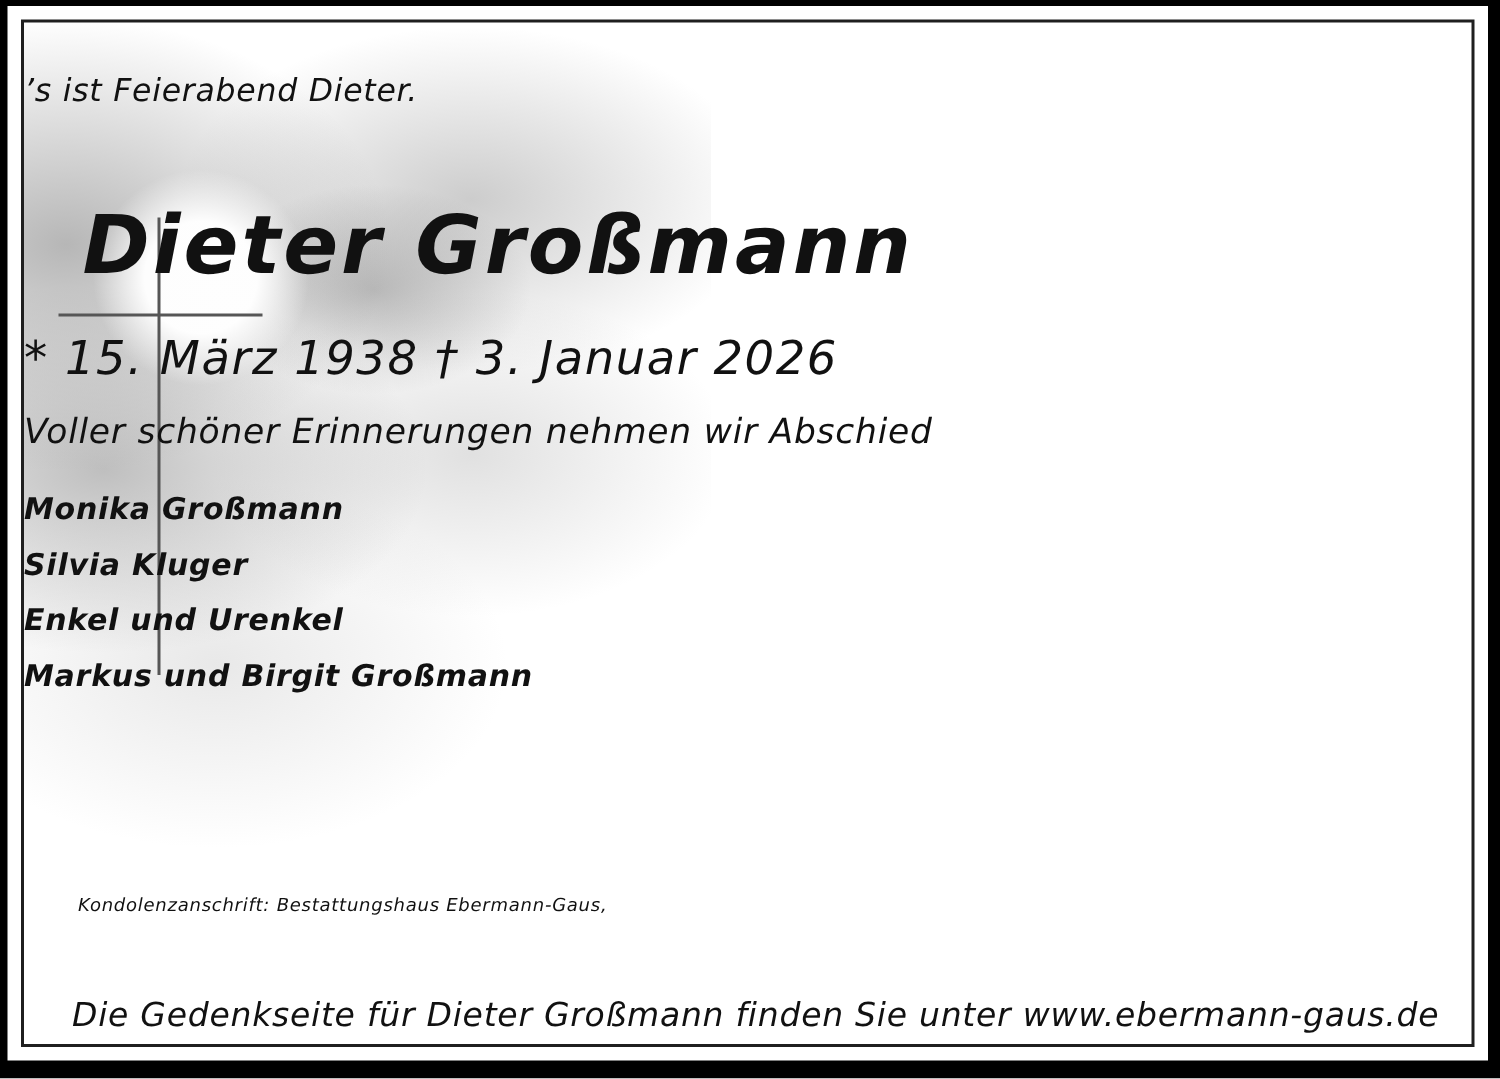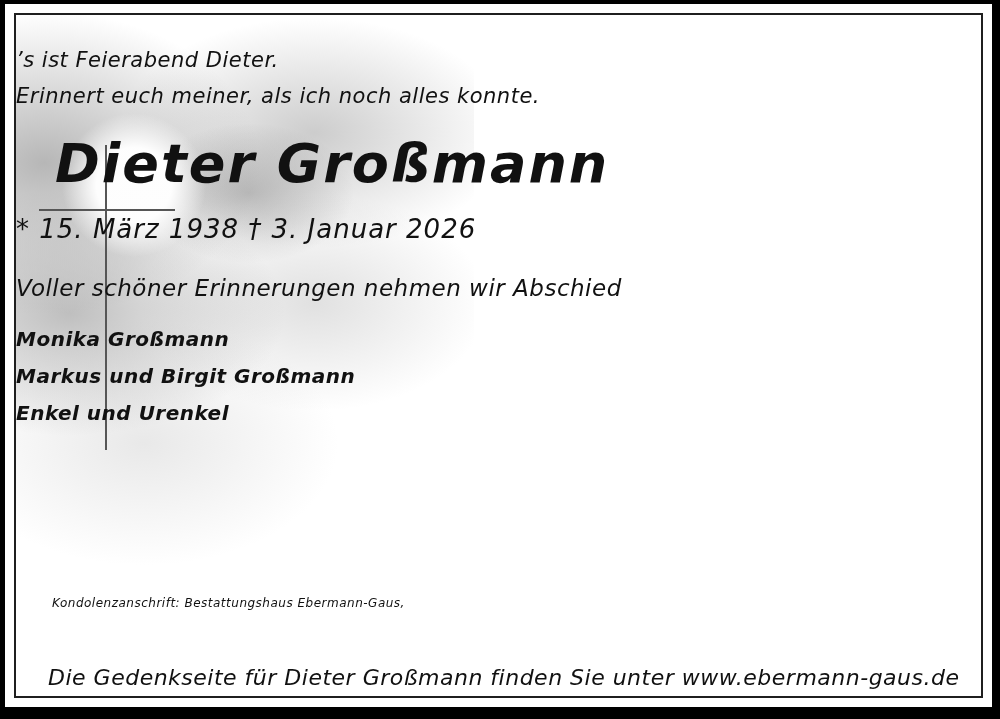--- a/index.html
+++ b/index.html
@@ -65,21 +65,21 @@
     left: 0;
     width: 100%;
     text-align: left;
     z-index: 2;
     color: #111111;
     font-style: italic;
     letter-spacing: 0.5px;
   }
   .epigraph   { top: 27px;  font-size: 21px; line-height: 36px; }
   .name       { top: 116px; font-size: 54px; line-height: 66px; font-weight: 700; letter-spacing: 2px; padding-left: 39px; }
-  .dates      { top: 198px; font-size: 26px; line-height: 32px; letter-spacing: 1px; }
+  .dates      { top: 208px; font-size: 31px; line-height: 32px; letter-spacing: 1px; }
   .farewell   { top: 256px; font-size: 23px; line-height: 34px; }
   .mourners   { top: 306px; font-size: 20px; line-height: 37px; font-weight: 700; }
   .funeral    { top: 489px; font-size: 26px; line-height: 37px; }
   .condolence { top: 575px; font-size: 12px; line-height: 27px; margin-left: 36px; }
   .memorial   { top: 649px; font-size: 22px; line-height: 28px; padding-left: 32px; }
 </style>
 </head>
 <body>
 
 <div class="frame">
@@ -87,33 +87,33 @@
 
     <div class="fog"></div>
 
     <div class="cross">
       <div class="bar-v"></div>
       <div class="bar-h"></div>
     </div>
 
     <div class="txt epigraph">
       <div>’s ist Feierabend Dieter.</div>
-      <div>Erinnert euch meiner, als ich noch alles konnte.</div>
     </div>
 
     <div class="txt name">Dieter Großmann</div>
 
     <div class="txt dates">* 15. März 1938 † 3. Januar 2026</div>
 
     <div class="txt farewell">Voller schöner Erinnerungen nehmen wir Abschied</div>
 
     <div class="txt mourners">
       <div>Monika Großmann</div>
+      <div>Silvia Kluger</div>
+      <div>Enkel und Urenkel</div>
       <div>Markus und Birgit Großmann</div>
-      <div>Enkel und Urenkel</div>
     </div>
 
 
     <div class="txt condolence">
       <div>Kondolenzanschrift: Bestattungshaus Ebermann-Gaus,</div>
     </div>
 
     <div class="txt memorial">
       <span>Die Gedenkseite für Dieter Großmann finden Sie unter</span>
       <span> </span>

